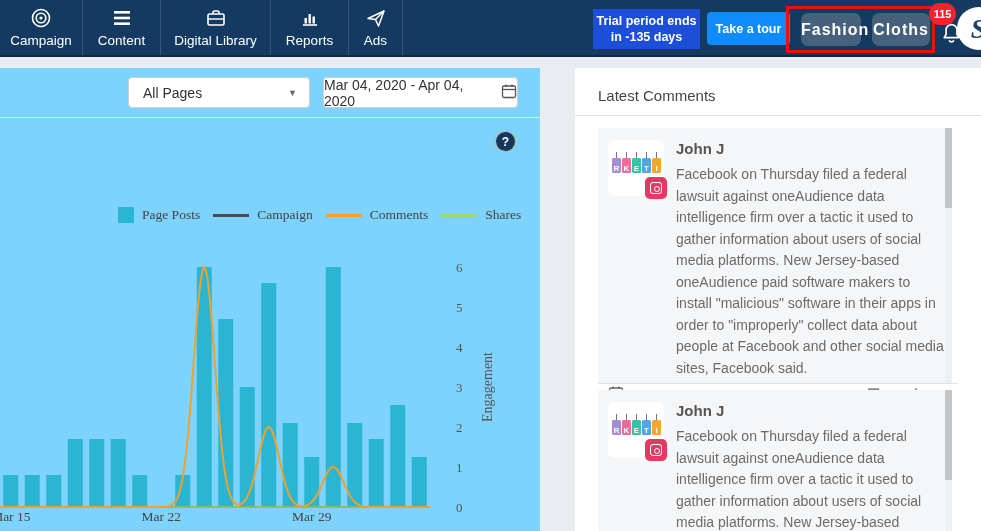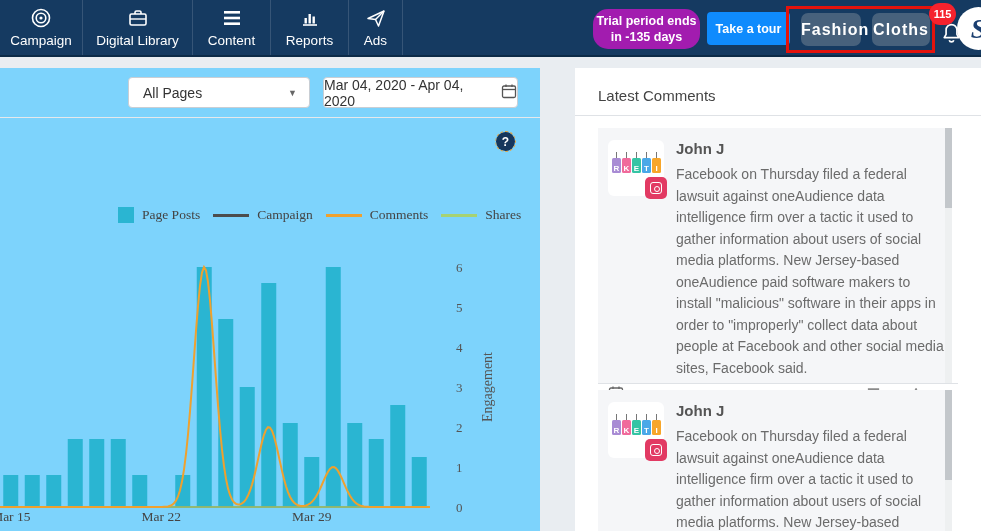--- a/index.html
+++ b/index.html
@@ -11,21 +11,21 @@
             background:#153a61; border-bottom:2px solid #0c2a47; }
   .nav-items { display:flex; height:100%; }
   .nav-item { display:flex; flex-direction:column; align-items:center; justify-content:center;
               gap:4px; color:#fff; font-size:13.5px; cursor:pointer;
               border-right:1px solid rgba(255,255,255,.14); }
   .nav-item svg { display:block; }
   .ni-campaign{width:83px;} .ni-content{width:78px;} .ni-library{width:110px;}
   .ni-reports{width:78px;} .ni-ads{width:54px;}
 
   .btn-trial { position:absolute; left:593px; top:9px; width:107px; height:40px;
-               background:#a21caf; color:#fff; border:none; border-radius:15px;
+               background:#1d4ed8; color:#fff; border:none; border-radius:0;
                font-weight:bold; font-size:12.5px; line-height:16px; cursor:pointer;
                font-family:"Liberation Sans",sans-serif; }
   .btn-tour  { position:absolute; left:707px; top:12px; width:83px; height:33px;
                background:#0f8bfd; color:#fff; border:none; border-radius:4px;
                font-weight:bold; font-size:12.5px; cursor:pointer;
                font-family:"Liberation Sans",sans-serif; }
   .btn-slate { position:absolute; top:13px; height:33px; background:#47617c; color:#fff;
                border:none; border-radius:7px; font-weight:bold; font-size:16px;
                letter-spacing:1px; cursor:pointer; font-family:"Liberation Sans",sans-serif; }
   .btn-fashion { left:801px; width:60px; }
@@ -117,39 +117,39 @@
     <div class="nav-item ni-campaign">
       <span>
         <svg width="22" height="22" viewBox="0 0 22 22">
             <circle cx="11" cy="11" r="8.5" fill="none" stroke="#fff" stroke-width="1.6"></circle>
             <circle cx="11" cy="11" r="4.8" fill="none" stroke="#fff" stroke-width="1.6"></circle>
             <circle cx="11" cy="11" r="1.6" fill="#fff"></circle>
           </svg>
       </span>
       <span>Campaign</span>
     </div>
+    <div class="nav-item ni-content">
+      <span>
+        <svg width="22" height="22" viewBox="0 0 22 22">
+            <rect x="3" y="4" width="16" height="2.6" fill="#fff"></rect>
+            <rect x="3" y="9.7" width="16" height="2.6" fill="#fff"></rect>
+            <rect x="3" y="15.4" width="16" height="2.6" fill="#fff"></rect>
+          </svg>
+      </span>
+      <span>Content</span>
+    </div>
     <div class="nav-item ni-library">
       <span>
         <svg width="22" height="22" viewBox="0 0 22 22">
             <rect x="3" y="7" width="16" height="11" rx="1.5" fill="none" stroke="#fff" stroke-width="1.6"></rect>
             <path d="M8 7V5.5A1.5 1.5 0 0 1 9.5 4h3A1.5 1.5 0 0 1 14 5.5V7" fill="none" stroke="#fff" stroke-width="1.6"></path>
             <line x1="3" y1="12" x2="19" y2="12" stroke="#fff" stroke-width="1.4"></line>
           </svg>
       </span>
       <span>Digital Library</span>
-    </div>
-    <div class="nav-item ni-content">
-      <span>
-        <svg width="22" height="22" viewBox="0 0 22 22">
-            <rect x="3" y="4" width="16" height="2.6" fill="#fff"></rect>
-            <rect x="3" y="9.7" width="16" height="2.6" fill="#fff"></rect>
-            <rect x="3" y="15.4" width="16" height="2.6" fill="#fff"></rect>
-          </svg>
-      </span>
-      <span>Content</span>
     </div>
     <div class="nav-item ni-reports">
       <span>
         <svg width="22" height="22" viewBox="0 0 22 22">
             <line x1="4" y1="18" x2="18" y2="18" stroke="#fff" stroke-width="1.6"></line>
             <rect x="5.5" y="11" width="2.4" height="5.5" fill="#fff"></rect>
             <rect x="9.5" y="7" width="2.4" height="9.5" fill="#fff"></rect>
             <rect x="13.5" y="9.5" width="2.4" height="7" fill="#fff"></rect>
           </svg>
       </span>

